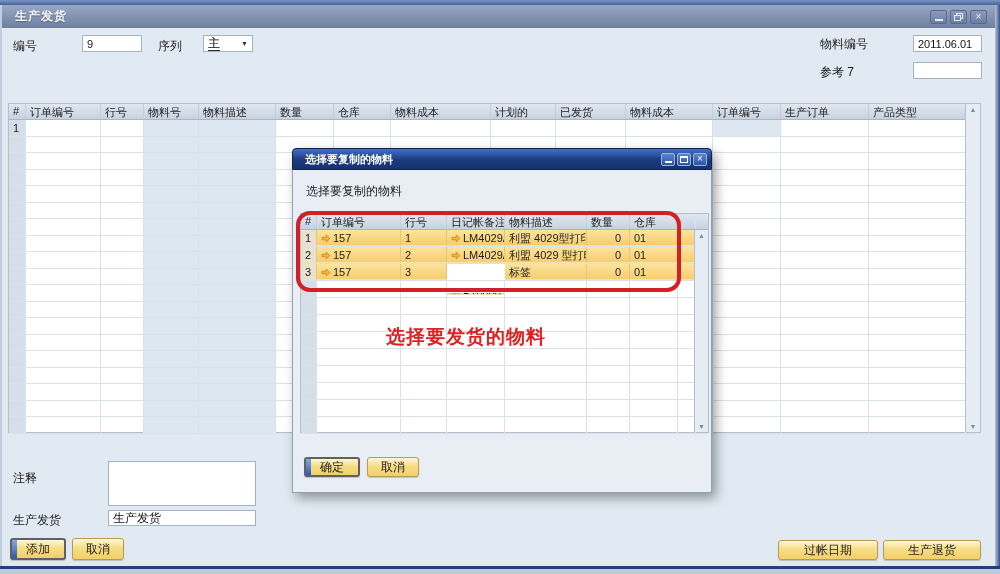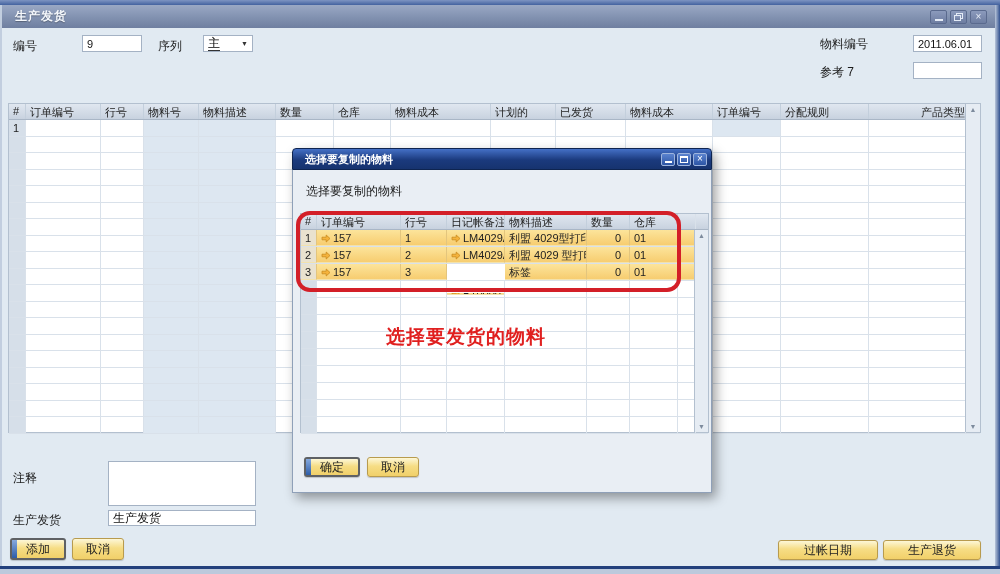--- a/index.html
+++ b/index.html
@@ -131,22 +131,22 @@
       <div class="hcell" style="width: 43px;">行号</div>
       <div class="hcell" style="width: 55px;">物料号</div>
       <div class="hcell" style="width: 77px;">物料描述</div>
       <div class="hcell" style="width: 58px;">数量</div>
       <div class="hcell" style="width: 57px;">仓库</div>
       <div class="hcell" style="width: 100px;">物料成本</div>
       <div class="hcell" style="width: 65px;">计划的</div>
       <div class="hcell" style="width: 70px;">已发货</div>
       <div class="hcell" style="width: 87px;">物料成本</div>
       <div class="hcell" style="width: 68px;">订单编号</div>
-      <div class="hcell" style="width: 88px;">分配规则</div>
-      <div class="hcell" style="width: 97px; text-align: right;">产品类型</div>
+      <div class="hcell" style="width: 88px;">生产订单</div>
+      <div class="hcell" style="width: 97px;">产品类型</div>
     </div>
   <div id="main-rows">
       <div class="grow mh">
         <div class="gcell numcol" style="width: 17px;">1</div>
         <div class="gcell" style="width: 75px;"></div>
         <div class="gcell" style="width: 43px;"></div>
         <div class="gcell tintcol" style="width: 55px;"></div>
         <div class="gcell tintcol" style="width: 77px;"></div>
         <div class="gcell" style="width: 58px;"></div>
         <div class="gcell" style="width: 57px;"></div>

